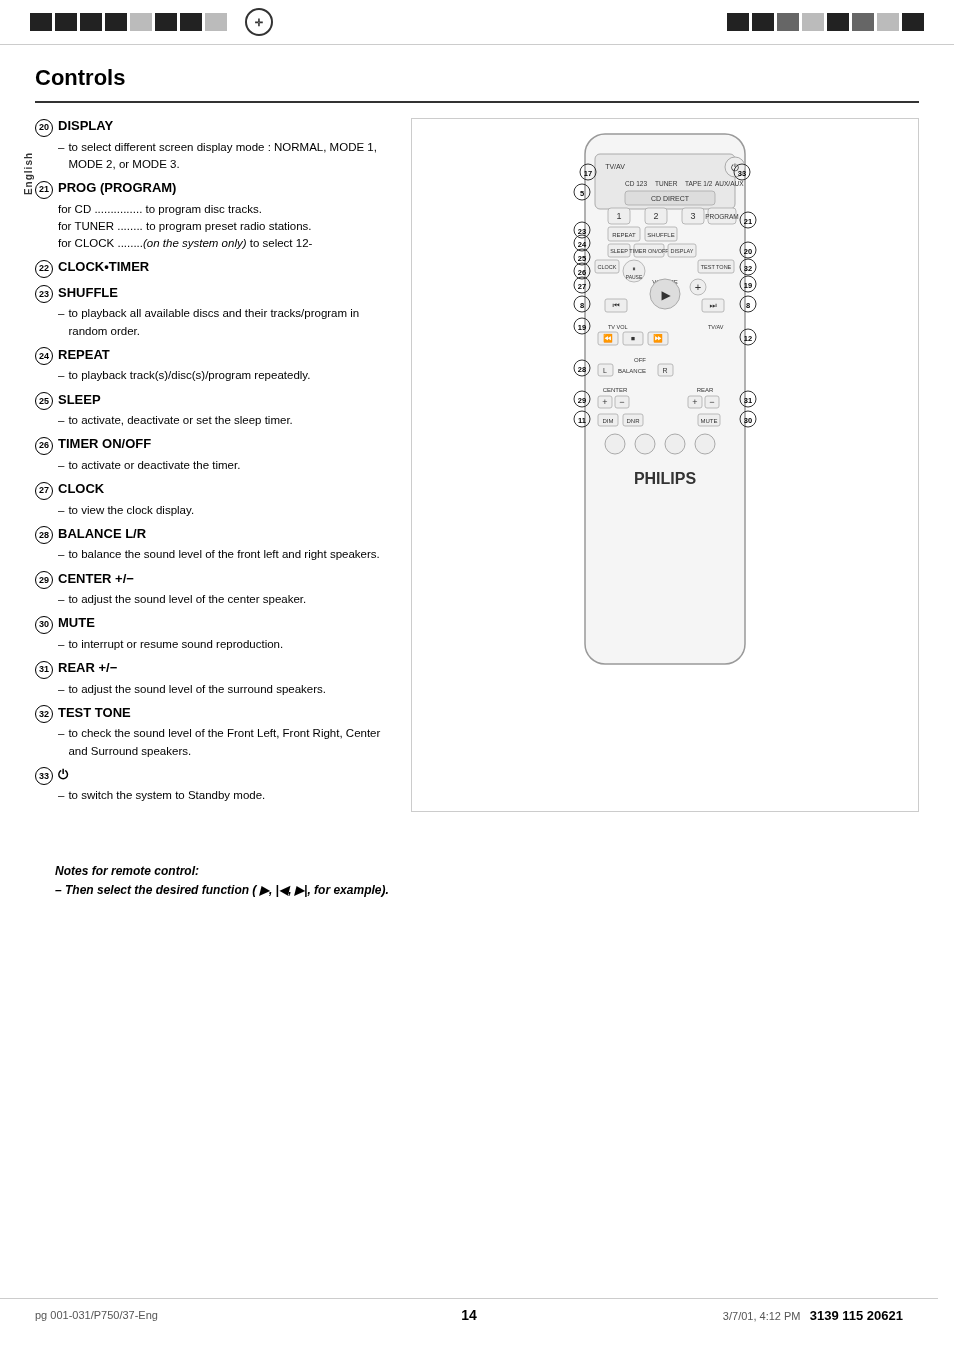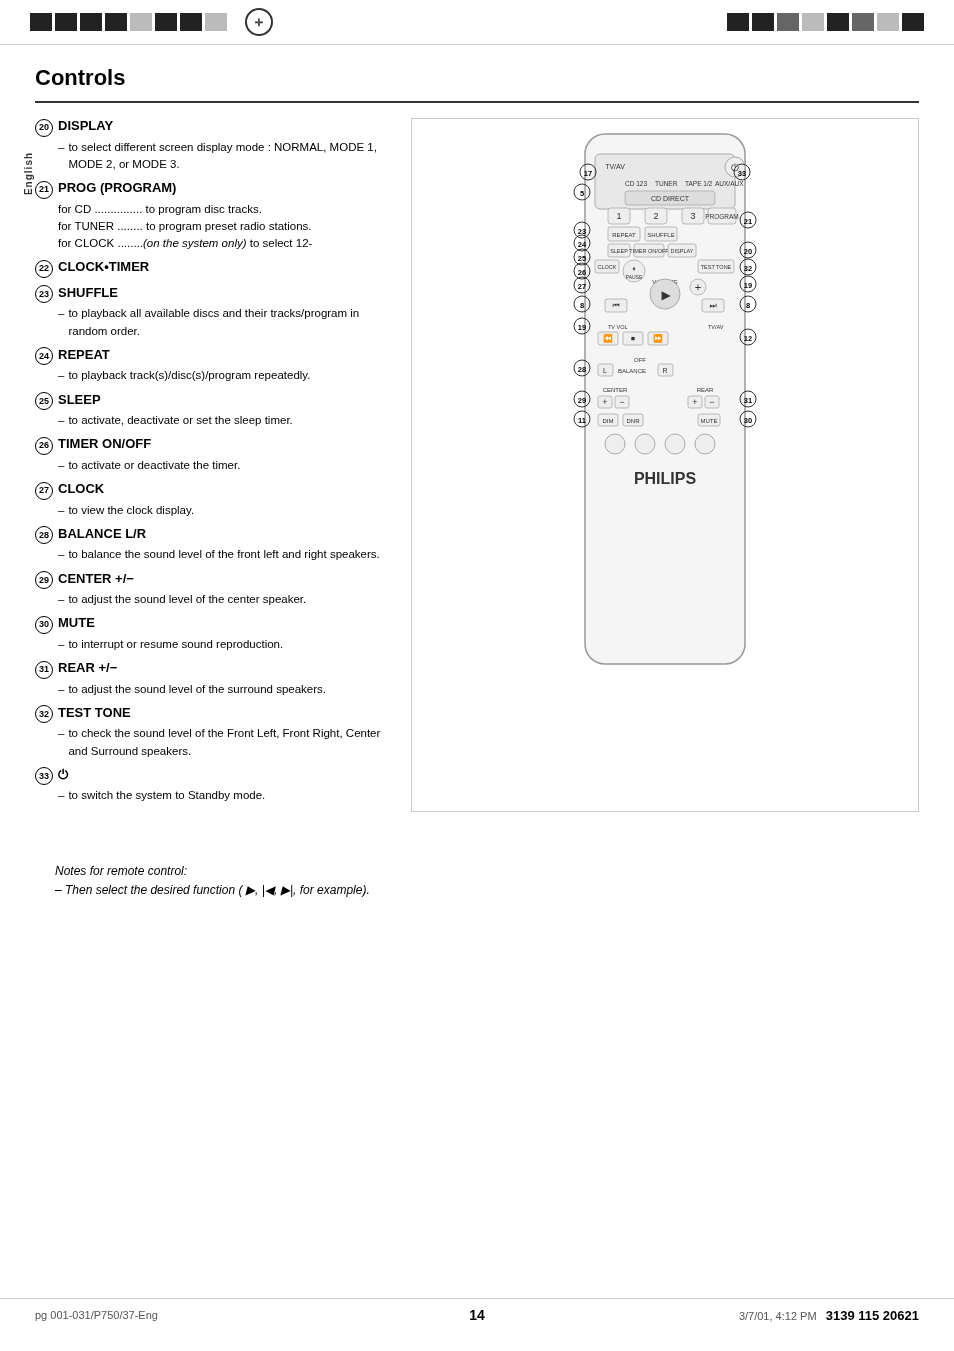--- a/index.html
+++ b/index.html
@@ -145,21 +145,21 @@
 
     
     .notes-section {
       margin-top: 35px;
       padding: 15px 20px;
     }
     .notes-section p {
       font-size: 12px;
       line-height: 1.6;
       font-style: italic;
-      font-weight: normal;
+      font-weight: bold;
     }
 
     
     .remote-svg {
       width: 230px;
     }
   </style>
 </head>
 <body>
 
@@ -509,20 +509,20 @@
     </div>
   </div>
 
   <div class="notes-section">
     <p><span>Notes for remote control:</span></p>
     <p>– Then select the desired function ( ▶, |◀, ▶|, for example).</p>
   </div>
 
 </div>
 
-<div style="position:absolute; bottom:20px; left:0; right:0; padding: 8px 35px; display:flex; align-items:center; border-top:1px solid #ccc; font-size:11px; color:#555;">
+<div style="position:absolute; bottom:20px; left:0; right:16px; padding: 8px 35px; display:flex; align-items:center; border-top:1px solid #ccc; font-size:11px; color:#555;">
   <span style="flex:1;">pg 001-031/P750/37-Eng</span>
   <span style="flex:1; text-align:center; font-size:14px; font-weight:bold; color:#000;">14</span>
   <span style="flex:1; text-align:right;">
     <span>3/7/01, 4:12 PM</span>&nbsp;&nbsp;
     <span style="font-weight:bold; font-size:13px; color:#000;">3139 115 20621</span>
   </span>
 </div>
 
 </body></html>

